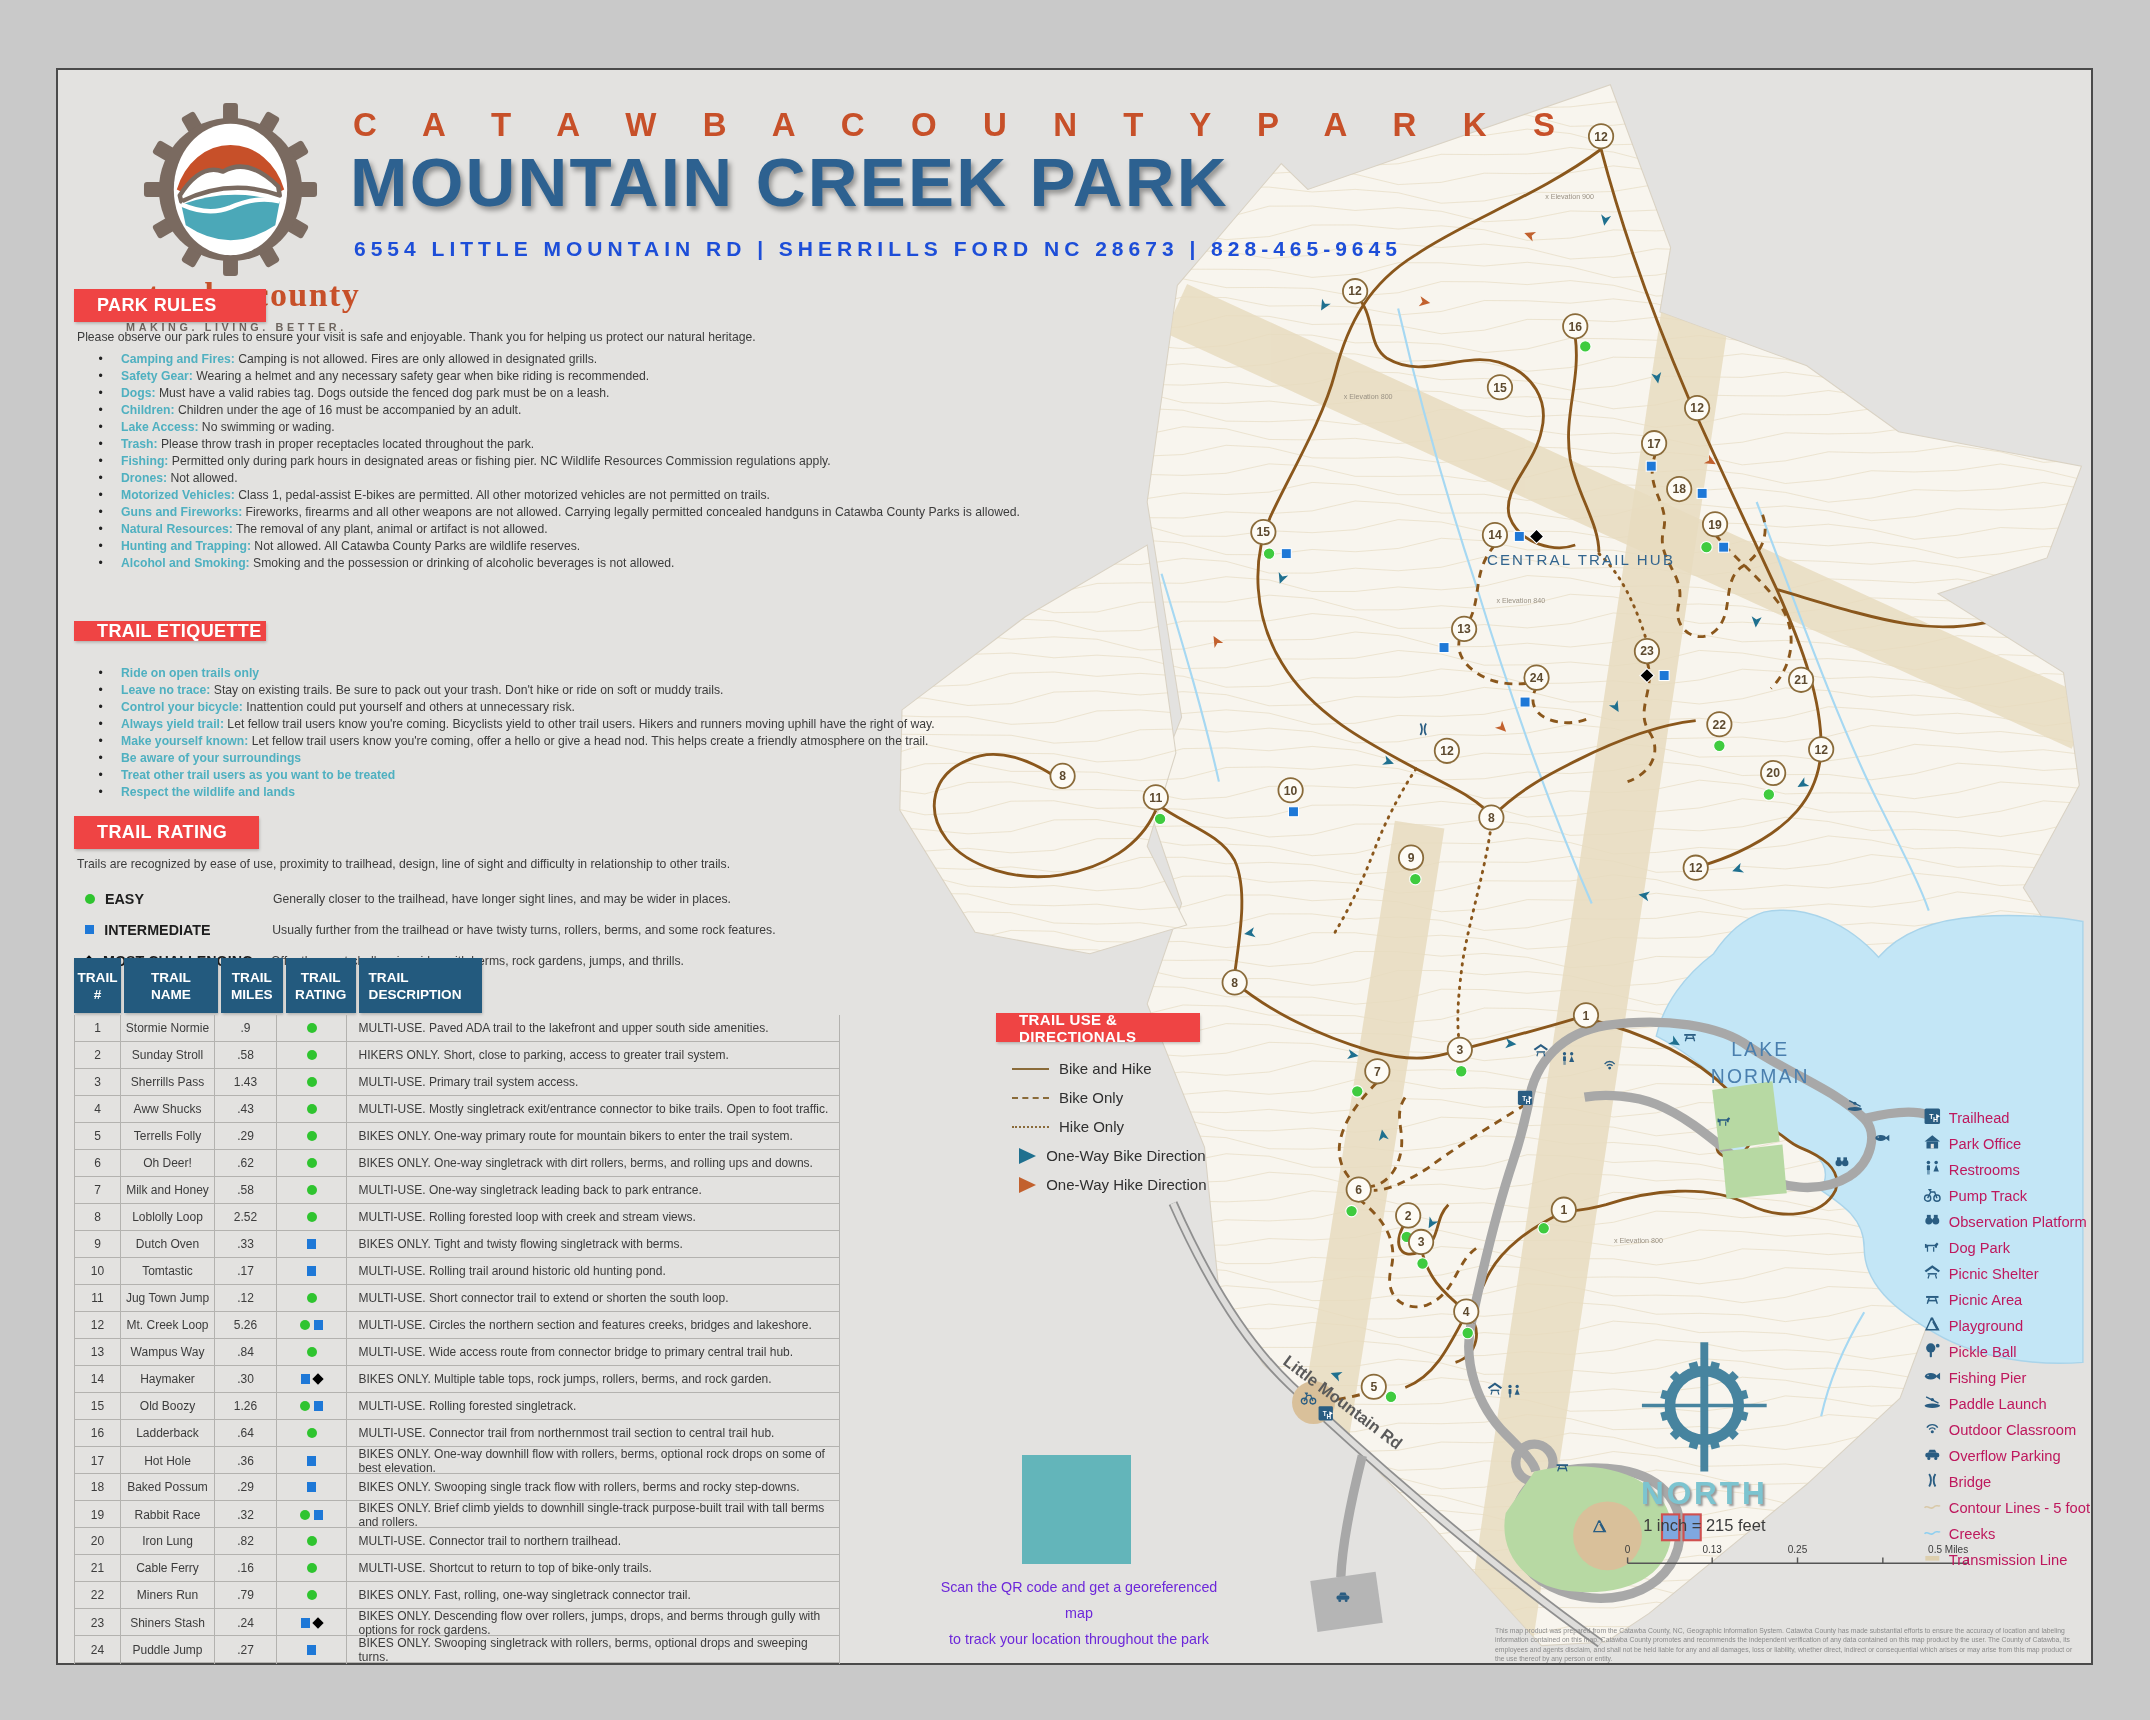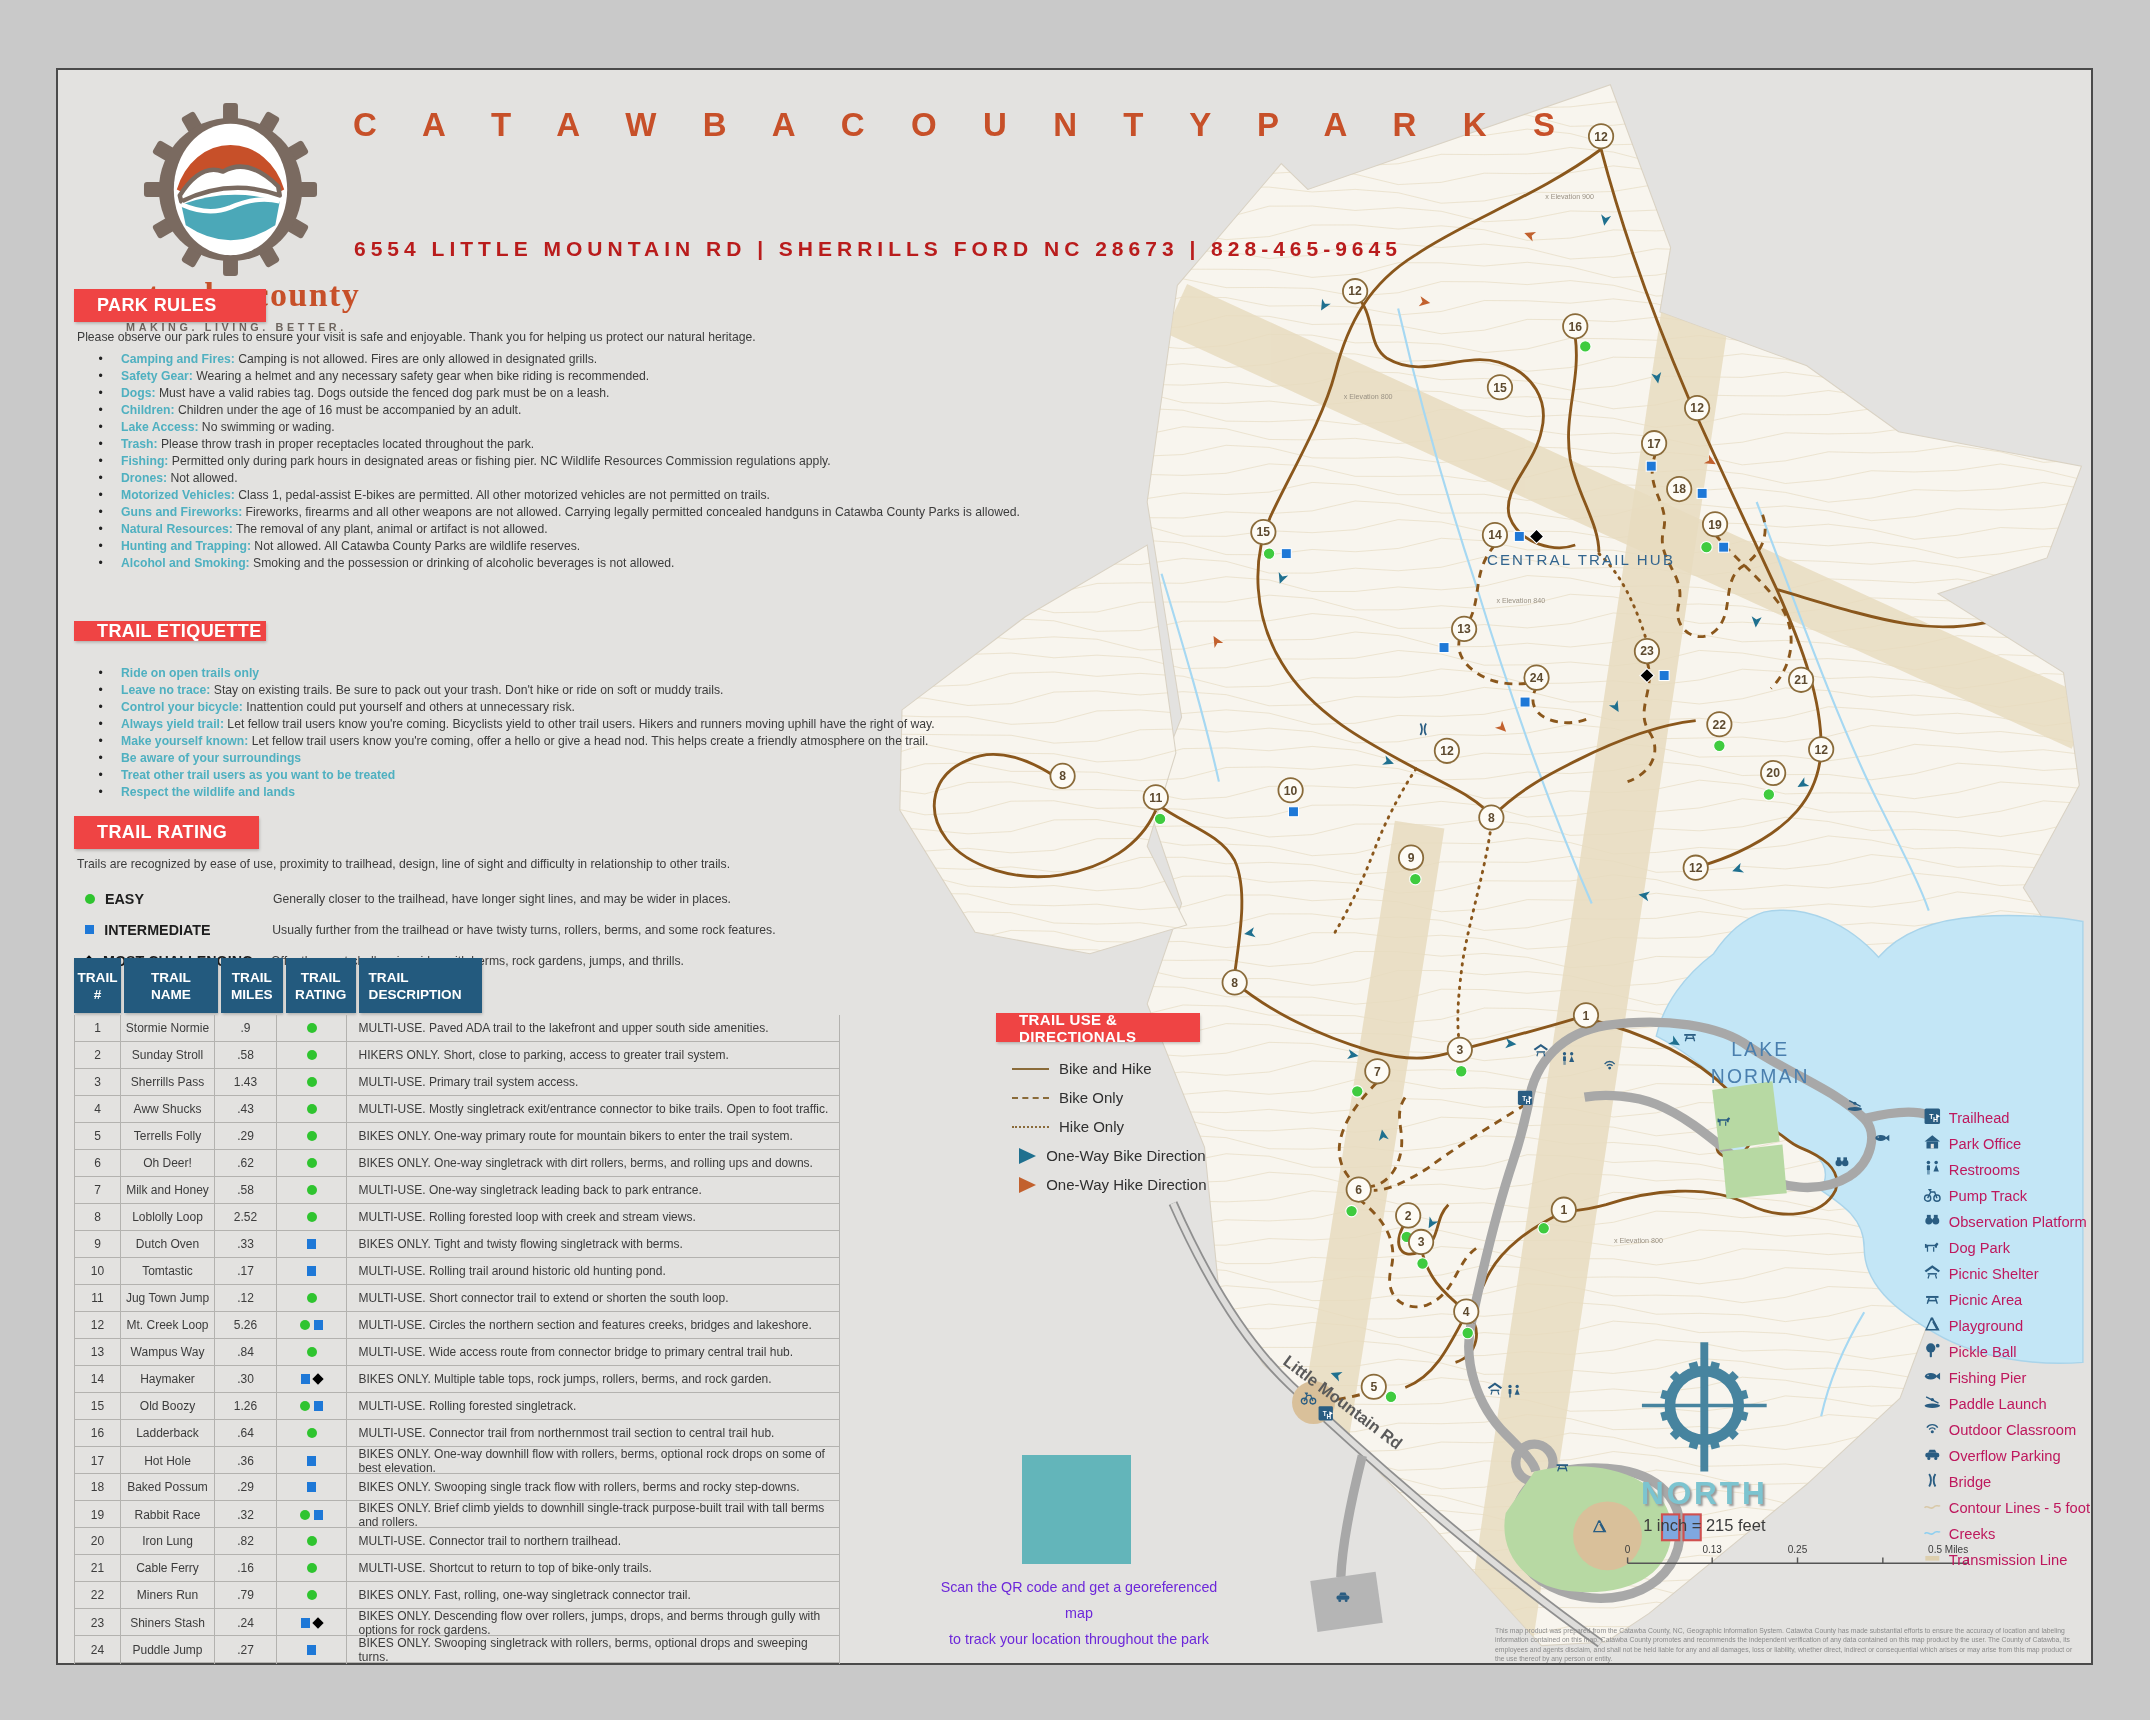--- a/index.html
+++ b/index.html
@@ -2,21 +2,21 @@
 <html style="font-size:11.5px"><head>
 <meta charset="utf-8">
 <style>
   html,body{margin:0;padding:0;background:#c9c9c9;}
   .canvas{position:relative;width:2151px;height:1721px;background:#c9c9c9;font-family:"Liberation Sans",sans-serif;color:#3c3c3c;overflow:hidden;}
   .poster{position:absolute;left:56px;top:68px;width:2037px;height:1597px;background:#e3e2e0;border:2.2px solid #4a4a4a;box-sizing:border-box;}
   .abs{position:absolute;}
   
   .kicker{font-size:33px;font-weight:bold;color:#c75029;letter-spacing:18.6px;}
   .park-title{font-size:69px;font-weight:bold;color:#2d6190;letter-spacing:2.2px;text-shadow:2.9px 3.6px 5px rgba(0,0,0,0.35);}
-  .addr{font-size:21px;color:#b91c1c;letter-spacing:5px;font-weight:bold;}
+  .addr{font-size:21px;color:#1d4ed8;letter-spacing:5px;font-weight:bold;}
   .logoword{font-family:"Liberation Serif",serif;font-weight:bold;font-size:34px;color:#c75029;letter-spacing:1.4px;}
   .tagline{font-size:10.8px;color:#6e655f;letter-spacing:3.6px;font-weight:bold;}
   
   .bar{background:#ef4444;color:#fff;font-weight:bold;font-size:18px;letter-spacing:0.4px;display:flex;align-items:center;padding-left:23px;box-sizing:border-box;box-shadow:1.4px 2.2px 2.9px rgba(0,0,0,0.25);}
   .intro{font-size:12.2px;color:#3c3c3c;}
   ul.blist{list-style:none;margin:0;padding:0;}
   ul.blist li{position:relative;padding-left:44px;font-size:12.2px;line-height:17px;white-space:nowrap;}
   ul.blist li:before{content:"•";position:absolute;left:21.5px;color:#222;font-size:12.2px;}
   .lead{color:#4fb0c0;font-weight:bold;text-align:center;}
   
@@ -546,20 +546,21 @@
           <path d="M26 64 Q40 42 55 48 Q72 38 92 58 L93 64 Q60 52 27 68 Z" fill="#fff" stroke="#7a6a60" stroke-width="3" stroke-linejoin="round"></path>
           <path d="M27 70 Q60 58 93 68 L90 84 Q60 104 30 84 Z" fill="#4ba8b8"></path>
           <path d="M27 70 Q45 78 60 72 Q78 64 93 68" fill="none" stroke="#fff" stroke-width="3"></path>
         </g>
     </svg>
   </div>
   <div class="abs logoword" style="left:86px;top:276px;width:301px;text-align:center;">catawba county</div>
   <div class="abs tagline" style="left:86px;top:321px;width:301px;text-align:center;">MAKING. LIVING. BETTER.</div>
 
   <div class="abs kicker" style="left:353px;top:106px;">C A T A W B A   C O U N T Y   P A R K S</div>
+  <div class="abs park-title" style="left:350px;top:143px;">MOUNTAIN CREEK PARK</div>
   <div class="abs addr" style="left:354px;top:237px;">6554 LITTLE MOUNTAIN RD  |  SHERRILLS FORD NC 28673  |  828-465-9645</div>
 
   <div class="abs bar" style="left:74px;top:289px;width:192px;height:33px;">PARK RULES</div>
   <div class="abs intro" style="left:77px;top:330px;width:889px;">Please observe our park rules to ensure your visit is safe and enjoyable. Thank you for helping us protect our natural heritage.</div>
   <ul class="abs blist" id="rules-list" style="left:77px;top:351px;width:903px;">
       <li><span class="lead">Camping and Fires:</span><span> Camping is not allowed. Fires are only allowed in designated grills.</span></li>
       <li><span class="lead">Safety Gear:</span><span> Wearing a helmet and any necessary safety gear when bike riding is recommended.</span></li>
       <li><span class="lead">Dogs:</span><span> Must have a valid rabies tag. Dogs outside the fenced dog park must be on a leash.</span></li>
       <li><span class="lead">Children:</span><span> Children under the age of 16 must be accompanied by an adult.</span></li>
       <li><span class="lead">Lake Access:</span><span> No swimming or wading.</span></li>

